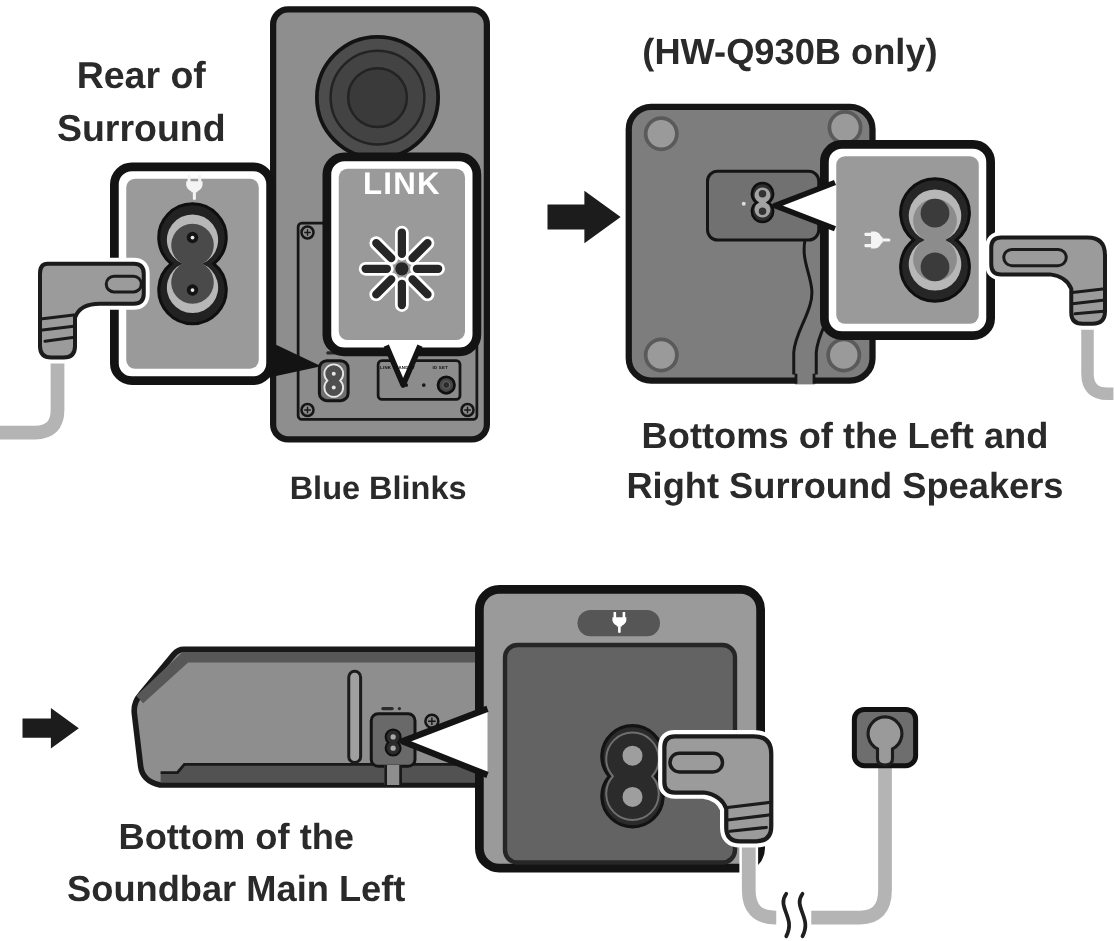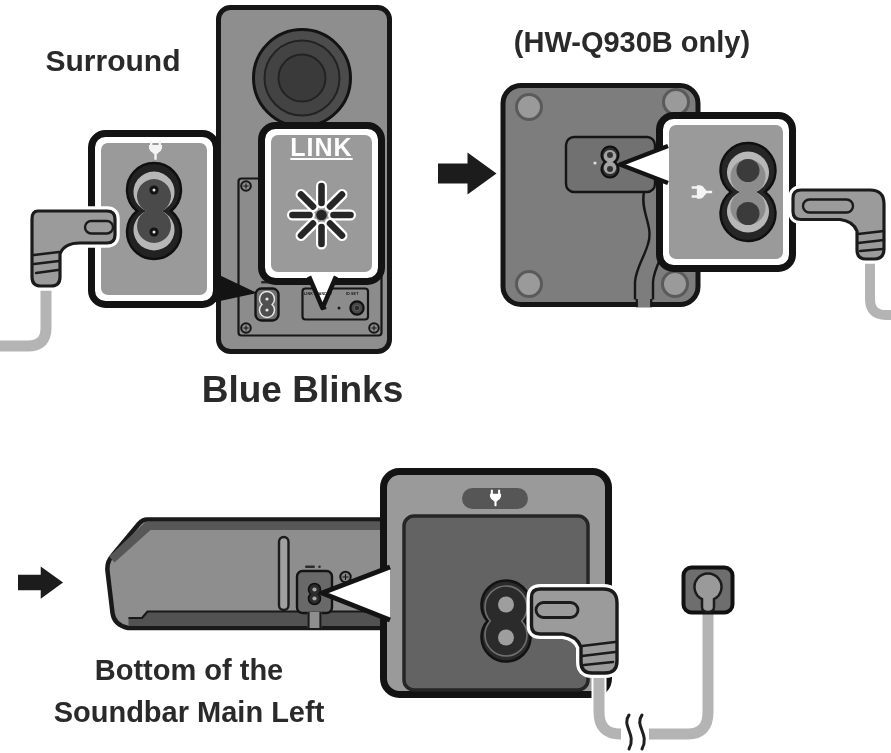--- a/index.html
+++ b/index.html
@@ -1,26 +1,26 @@
 <!DOCTYPE html>
 <html><head>
 <meta charset="utf-8">
 <style>
   html,body{margin:0;padding:0;background:#fff;}
   #canvas{position:relative;width:891px;height:753px;background:#fff;overflow:hidden;
           font-family:"Liberation Sans",sans-serif;}
   #canvas svg{position:absolute;left:0;top:0;}
   .label{position:absolute;font-weight:700;color:#2a2a2a;text-align:center;}
   #t-sub{left:13px;top:39px;width:200px;font-size:30px;line-height:43px;}
-  #t-blue{left:200px;top:373px;width:205px;font-size:37px;line-height:34px;}
+  #t-blue{left:200px;top:373px;width:205px;font-size:26px;line-height:34px;}
   #t-hw{left:481px;top:26px;width:302px;font-size:29px;line-height:33px;}
   #t-surr{left:486px;top:329px;width:380px;font-size:29px;line-height:40px;}
   #t-bar{left:28px;top:649px;width:322px;font-size:29px;line-height:42px;}
   #t-link{left:271px;top:134px;width:101px;font-size:25px;line-height:27px;
-          font-weight:800;color:#ffffff;letter-spacing:1px;text-decoration:underline;}
+          font-weight:800;color:#ffffff;letter-spacing:1px;}
   .tinytext{position:absolute;font-weight:700;font-size:3.5px;line-height:4px;
             color:#101010;letter-spacing:.2px;}
   #t-linkstandby{left:304px;top:292px;}
   #t-idset{left:346px;top:292px;}
 </style>
 </head>
 <body>
 
 <div id="canvas">
 
@@ -242,24 +242,29 @@
 
   <g>
     <rect x="683.5" y="567.5" width="49" height="45" rx="8" fill="#6e6e6e" stroke="#111111" stroke-width="4"></rect>
     <g transform="translate(708,587)">
       <path d="M-6 12.1 L-6 20 Q-6 25 0 25 Q6 25 6 20 L6 12.1 A13.5 13.5 0 1 0 -6 12.1 Z" fill="#9a9a9a" stroke="#1c1c1c" stroke-width="2.5"></path>
     </g>
   </g>
 </svg>
 
   <div class="label" id="t-sub">
+    <div>Rear of</div>
     <div>Surround</div>
   </div>
   <div class="label" id="t-link">LINK</div>
   <div class="label" id="t-blue">Blue Blinks</div>
   <div class="tinytext" id="t-linkstandby">LINK STANDBY</div>
   <div class="tinytext" id="t-idset">ID SET</div>
   <div class="label" id="t-hw">(HW-Q930B only)</div>
+  <div class="label" id="t-surr">
+    <div>Bottoms of the Left and</div>
+    <div>Right Surround Speakers</div>
+  </div>
   <div class="label" id="t-bar">
     <div>Bottom of the</div>
     <div>Soundbar Main Left</div>
   </div>
 </div>
 
 </body></html>

